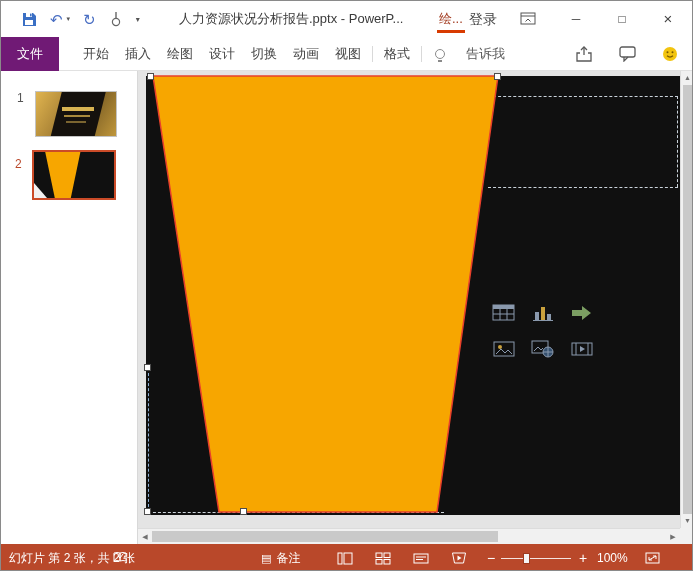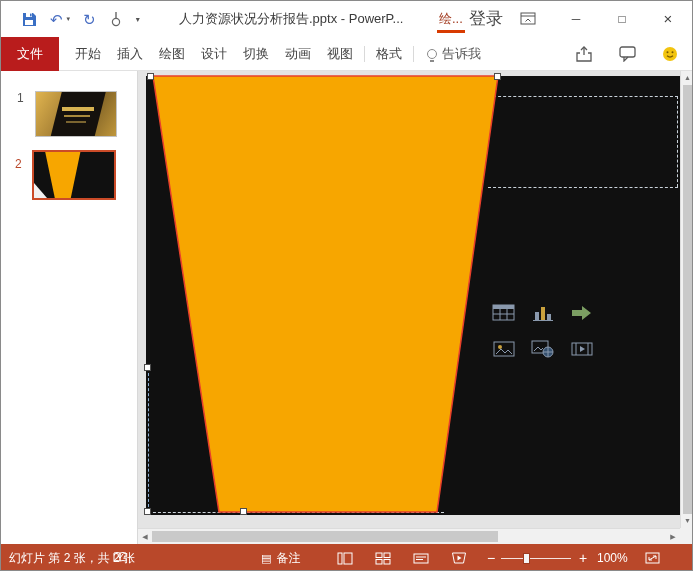--- a/index.html
+++ b/index.html
@@ -6,31 +6,31 @@
   body { background:#ccc; }
   .window { position:relative; width:693px; height:571px; background:#fff; border:1px solid #8a8a8a; overflow:hidden; user-select:none; }
 
   
   .titlebar { position:absolute; left:0; top:0; width:693px; height:36px; background:#fff; }
   .qat { position:absolute; left:20px; top:0; height:36px; display:flex; align-items:center; gap:13px; }
   .qat .glyph { font-size:15px; color:#4a6fc3; line-height:1; }
   .qat .tiny { font-size:7px; color:#555; margin-left:-9px; }
   .win-title { position:absolute; left:178px; top:0; line-height:36px; font-size:13px; color:#3b3b3b; white-space:nowrap; }
   .ctx-group { position:absolute; left:436px; top:7px; height:25px; line-height:22px; font-size:13px; color:#a33d22; border-bottom:3px solid #d83b01; padding:0 2px; }
-  .signin { position:absolute; left:468px; top:0; line-height:36px; font-size:17px; color:#444; }
+  .signin { position:absolute; left:468px; top:0; line-height:36px; font-size:14px; color:#444; }
   .wbtn { position:absolute; top:0; width:30px; height:36px; text-align:center; line-height:36px; font-size:12px; color:#444; }
   .wbtn.icn { display:flex; align-items:center; justify-content:center; }
 
   
   .tabsbar { position:absolute; left:0; top:36px; width:693px; height:34px; background:#fff; border-bottom:1px solid #e1e1e1; display:flex; align-items:center; }
-  .file-tab { width:58px; height:34px; background:#b91c1c; color:#fff; font-size:13px; display:flex; align-items:center; justify-content:center; flex:none; }
+  .file-tab { width:58px; height:34px; background:#701a75; color:#fff; font-size:13px; display:flex; align-items:center; justify-content:center; flex:none; }
   .rtab { padding:0 8px; font-size:13px; color:#444; height:34px; line-height:33px; white-space:nowrap; }
-  .rtab.first { margin-left:8px; }
+  .rtab.first { margin-left:16px; }
   .tab-sep { width:1px; height:16px; background:#d9d9d9; margin:0 3px; flex:none; }
-  .tellme { display:flex; align-items:center; gap:5px; color:#595959; font-size:13px; padding:0 10px; height:34px; }
+  .tellme { display:flex; align-items:center; gap:21px; color:#595959; font-size:13px; padding:0 10px; height:34px; }
   .bulb { width:10px; height:10px; border:1px solid #8a8a8a; border-radius:50%; position:relative; }
   .bulb::after { content:""; position:absolute; left:2px; top:10px; width:4px; height:2px; background:#8a8a8a; }
   .ribbon-right { margin-left:auto; display:flex; align-items:center; gap:26px; padding-right:16px; }
 
   
   .slides-panel { position:absolute; left:0; top:70px; width:137px; height:473px; background:#fff; border-right:1px solid #d8d8d8; }
   .slide-num { position:absolute; font-size:12px; color:#555; }
   .num1 { left:16px; top:20px; }
   .num2 { left:14px; top:86px; color:#b9482a; }
   .thumb1 { position:absolute; left:34px; top:20px; width:82px; height:46px; border:1px solid #c3c3c3; background:#1b1712; overflow:hidden; }

